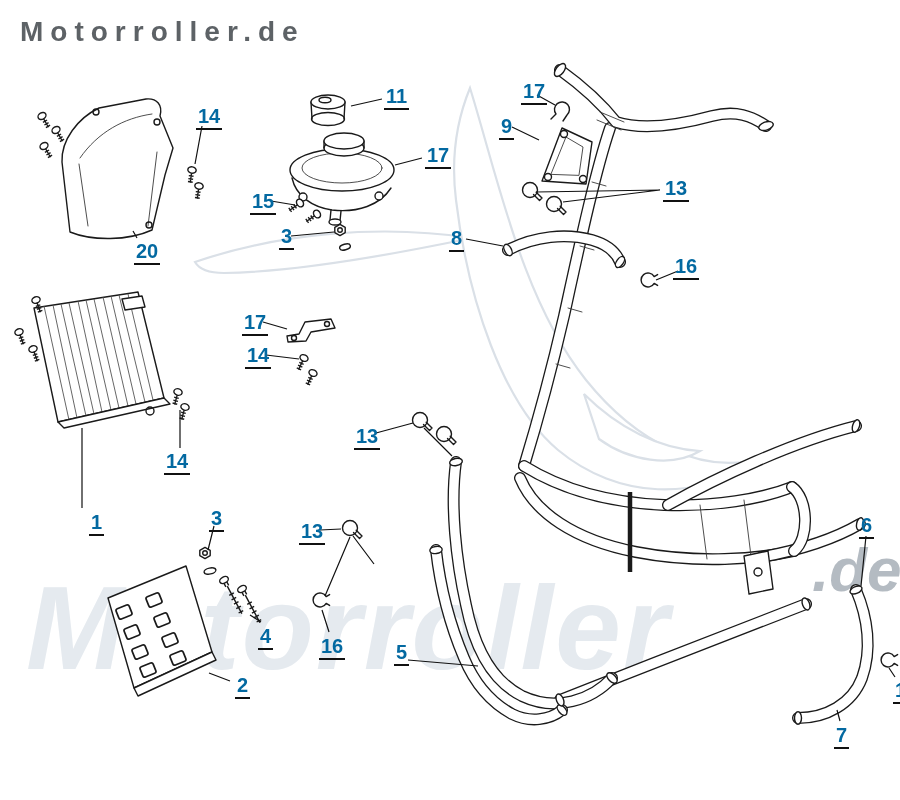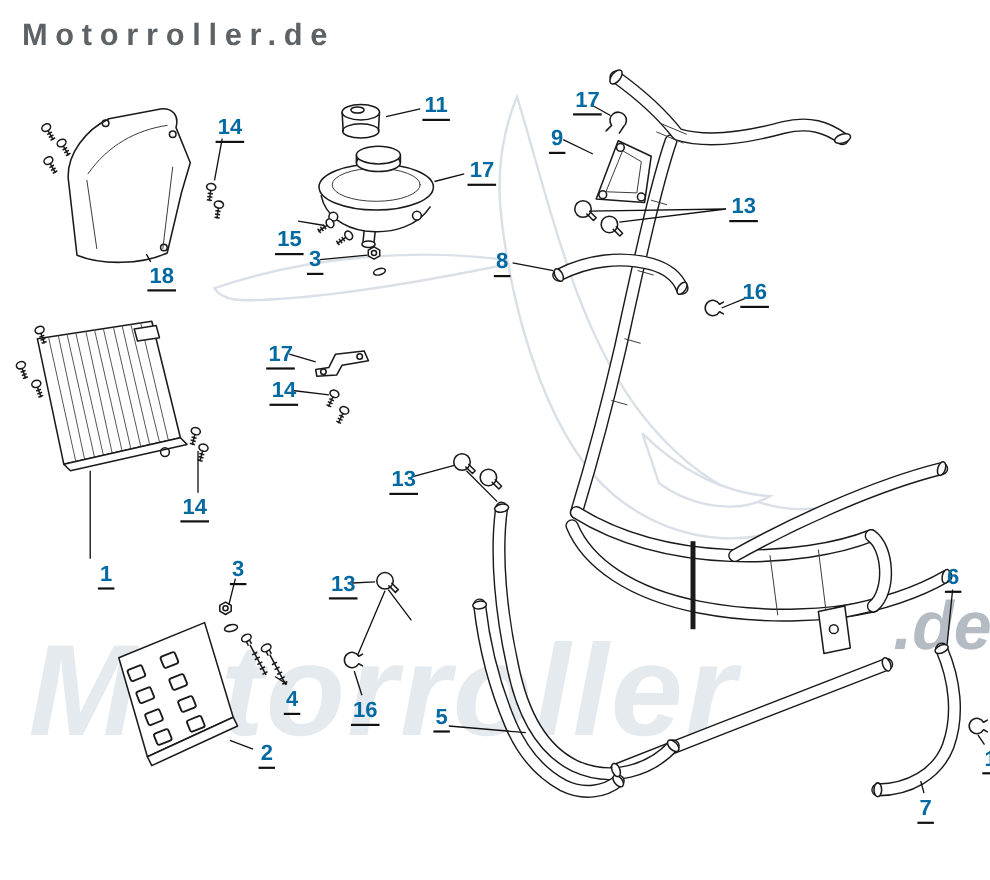--- a/index.html
+++ b/index.html
@@ -287,25 +287,25 @@
           <use href="#clip" class="ln"></use>
         </g>
     </g>
 
     <g>
       <path class="leader" d="M202 126 L195 164 M382 99 L351 106 M422 158 L395 165 M271 201 L295 205 M291 236 L334 232 M537 95 L555 105 M512 127 L539 140 M660 190 L563 202 M660 190 L536 192 M466 239 L503 246 M678 271 L656 280 M263 322 L287 329 M266 355 L299 359 M180 410 L180 448 M82 428 L82 508 M376 433 L413 423 M424 428 L452 456 M320 530 L341 529 M214 526 L208 550 M261 622 L250 615 M329 632 L322 610 M230 681 L209 673 M408 660 L478 666 M866 536 L861 586 M895 677 L889 668 M840 721 L837 710 M137 238 L133 231 M350 537 L325 596 M353 536 L374 564"></path>
     </g>
   </svg>
 
   <div id="callouts">
-      <div class="callout" style="left: 134px; top: 241px;">18</div>
+      <div class="callout" style="left: 134px; top: 241px;">20</div>
       <div class="callout" style="left: 196px; top: 106px;">14</div>
       <div class="callout" style="left: 384px; top: 86px;">11</div>
       <div class="callout" style="left: 425px; top: 145px;">17</div>
-      <div class="callout" style="left: 250px; top: 208px;">15</div>
+      <div class="callout" style="left: 250px; top: 191px;">15</div>
       <div class="callout" style="left: 279px; top: 226px;">3</div>
       <div class="callout" style="left: 521px; top: 81px;">17</div>
       <div class="callout" style="left: 499px; top: 116px;">9</div>
       <div class="callout" style="left: 663px; top: 178px;">13</div>
       <div class="callout" style="left: 449px; top: 228px;">8</div>
       <div class="callout" style="left: 673px; top: 256px;">16</div>
       <div class="callout" style="left: 242px; top: 312px;">17</div>
       <div class="callout" style="left: 245px; top: 345px;">14</div>
       <div class="callout" style="left: 164px; top: 451px;">14</div>
       <div class="callout" style="left: 89px; top: 512px;">1</div>

